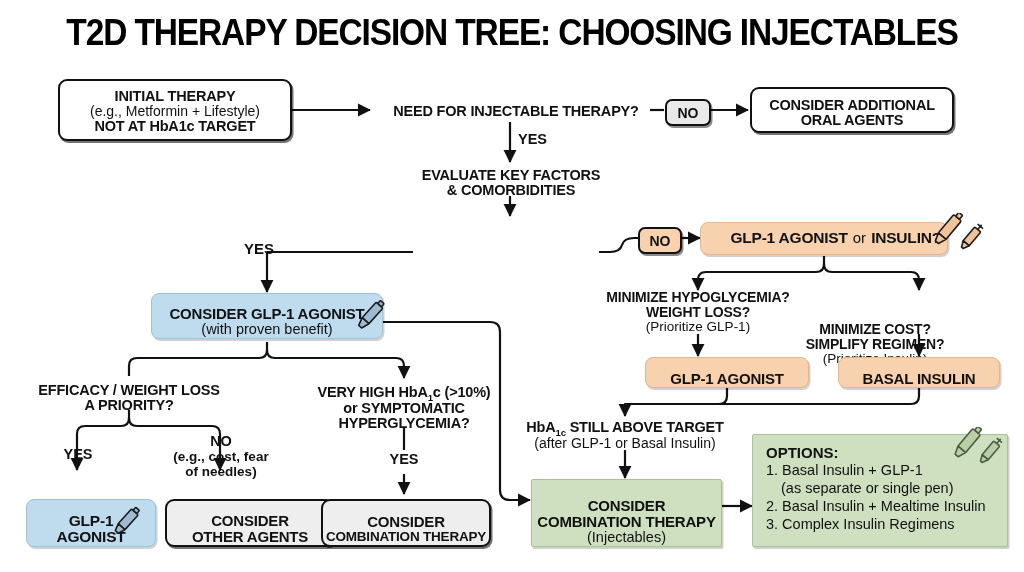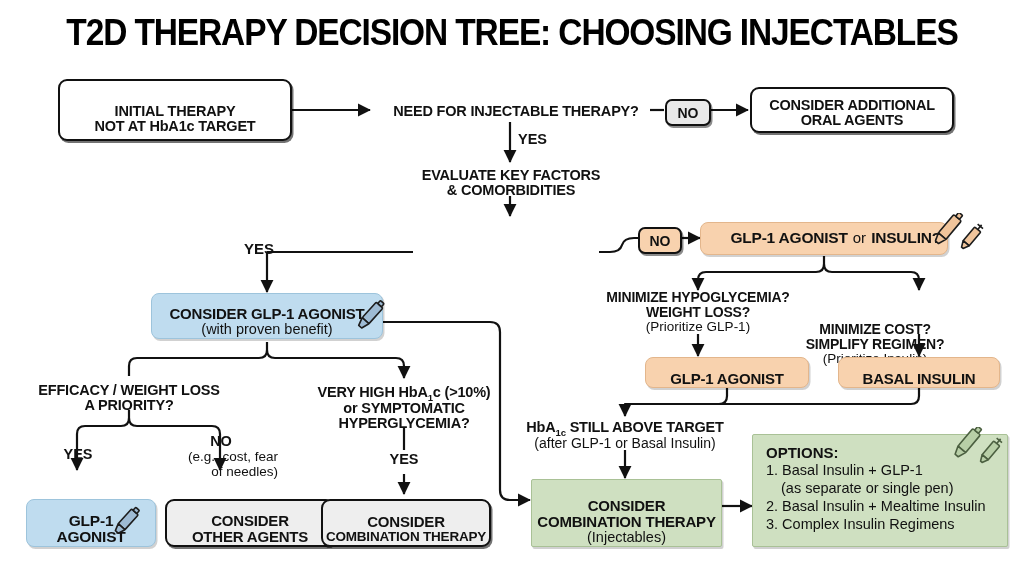--- a/index.html
+++ b/index.html
@@ -53,21 +53,21 @@
     box-shadow:1.5px 2px 0 rgba(0,0,0,.45);
   }
   .badge.grey{background:#e9e9e9;}
   .badge.orange{background:#f8d2ae;border:2px solid #111;}
 
   
   .elabel{
     position:absolute;z-index:4;
     font-weight:bold;text-align:center;white-space:nowrap;line-height:1.1;
   }
-  .elabel .soft{font-weight:normal;text-align:right;}
+  .elabel .soft{font-weight:bold;}
 
   
   #title{
     position:absolute;left:0;top:12px;width:1024px;text-align:center;
     font-weight:bold;font-size:36px;letter-spacing:-1.2px;
     transform:scaleX(.93);transform-origin:50% 50%;
     color:#000;z-index:5;
   }
 
   
@@ -139,20 +139,21 @@
       <path d="M383,322 L490,322 Q500,322 500,332 L500,490 Q500,500 510,500 L530,500" marker-end="url(#ah)"></path>
 
       <path d="M625,450 L625,478" marker-end="url(#ah)"></path>
 
       <path d="M722,506 L752,506" marker-end="url(#ah)"></path>
     </g>
   </svg>
 
   <div class="node boxed" style="left:58px;top:79px;width:234px;height:62px;padding:4px 8px;">
     <div class="ttl-line" style="font-size:14.5px;">INITIAL THERAPY</div>
+    <div class="sub-line" style="font-size:14px;">(e.g., Metformin + Lifestyle)</div>
     <div class="ttl-line" style="font-size:14.5px;">NOT AT HbA1c TARGET</div>
   </div>
 
   <div class="node flat" style="left:380px;top:100px;width:272px;height:20px;">
     <div class="ttl-line" style="font-size:14.5px;">NEED FOR INJECTABLE THERAPY?</div>
   </div>
 
   <div class="badge grey" style="left:665px;top:99px;width:42px;height:23px;">
     <span>NO</span>
   </div>

